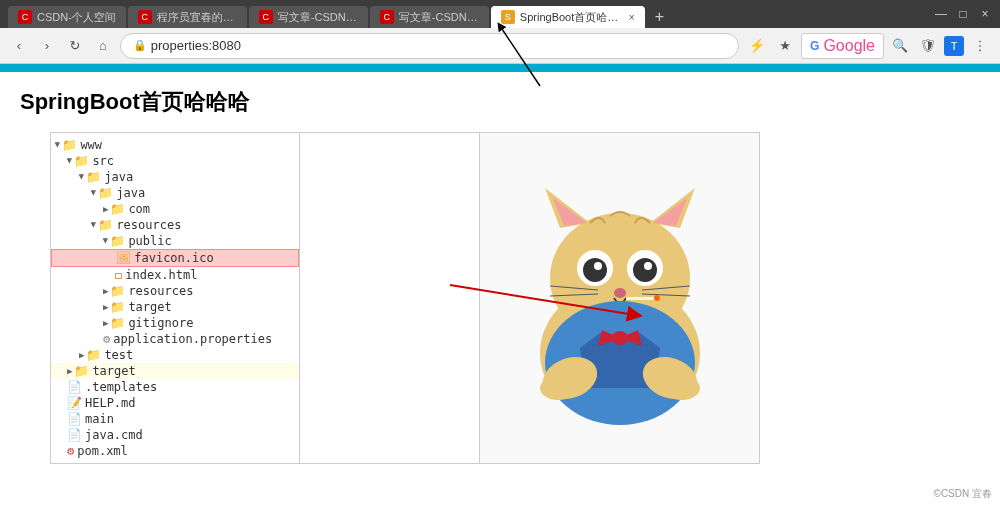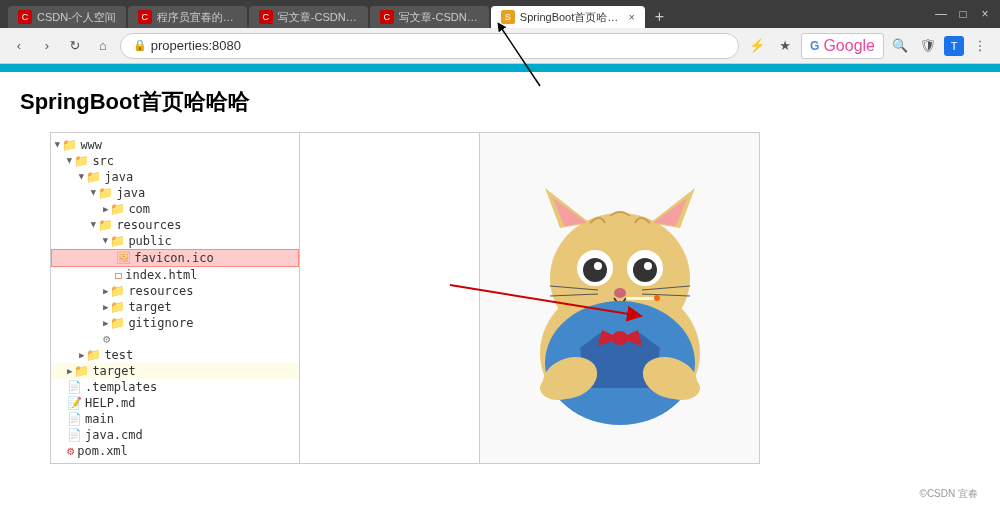--- a/index.html
+++ b/index.html
@@ -197,21 +197,21 @@
     }
     
     .cat-illustration {
       width: 260px;
       height: 260px;
     }
 
     .watermark {
       position: absolute;
       bottom: 6px;
-      right: 22px;
+      right: 8px;
       font-size: 10px;
       color: #999;
       margin-top: 36px;
     }
   </style>
 </head>
 <body>
 
 <div class="browser-titlebar">
   <div class="browser-tabs">
@@ -357,20 +357,21 @@
       </div>
 
       <div class="tree-item" style="padding-left:52px;">
         <span class="arrow">▶</span>
         <span class="folder-icon">📁</span>
         <span>gitignore</span>
       </div>
 
       <div class="tree-item" style="padding-left:52px;">
         <span style="margin-right:3px;color:#888;">⚙</span>
+        <span>application.properties</span>
       </div>
 
       <div class="tree-item" style="padding-left:28px;">
         <span class="arrow">▶</span>
         <span class="folder-icon">📁</span>
         <span>test</span>
       </div>
 
       <div class="tree-item highlighted" style="padding-left:16px;background:#fffde7;">
         <span class="arrow">▶</span>

